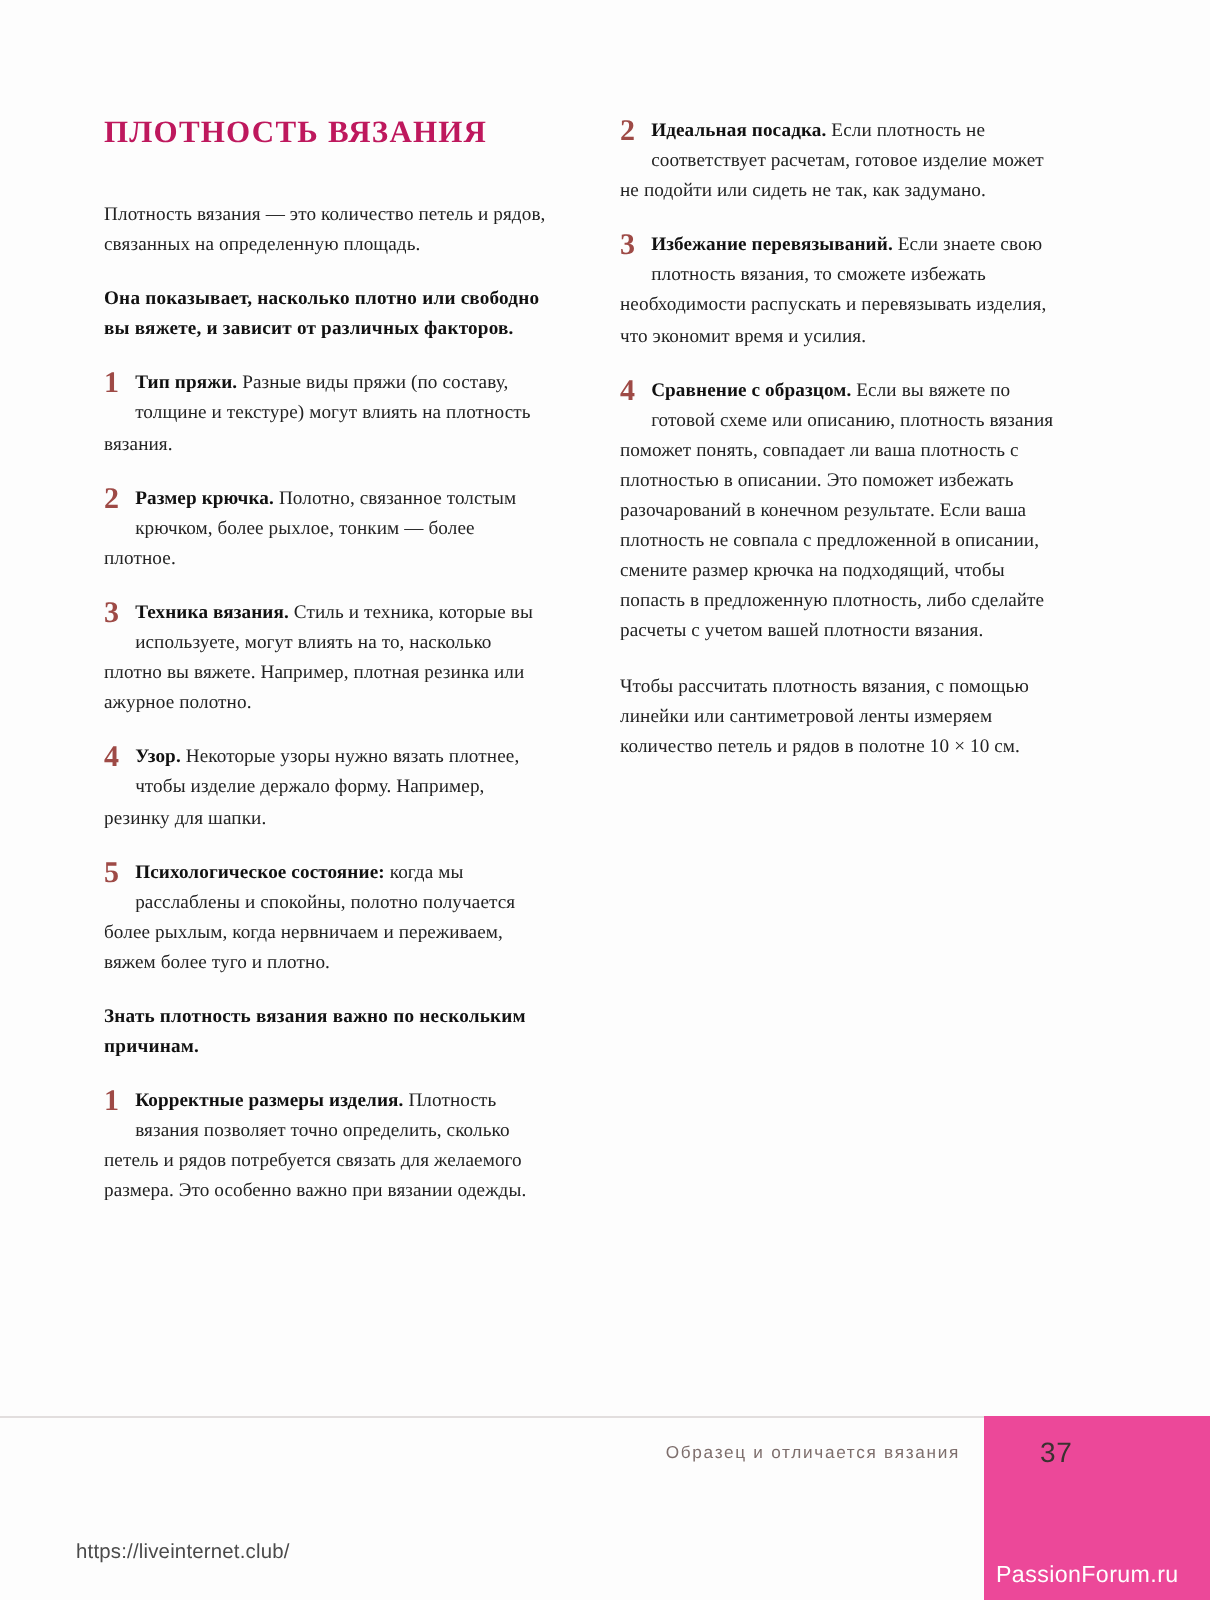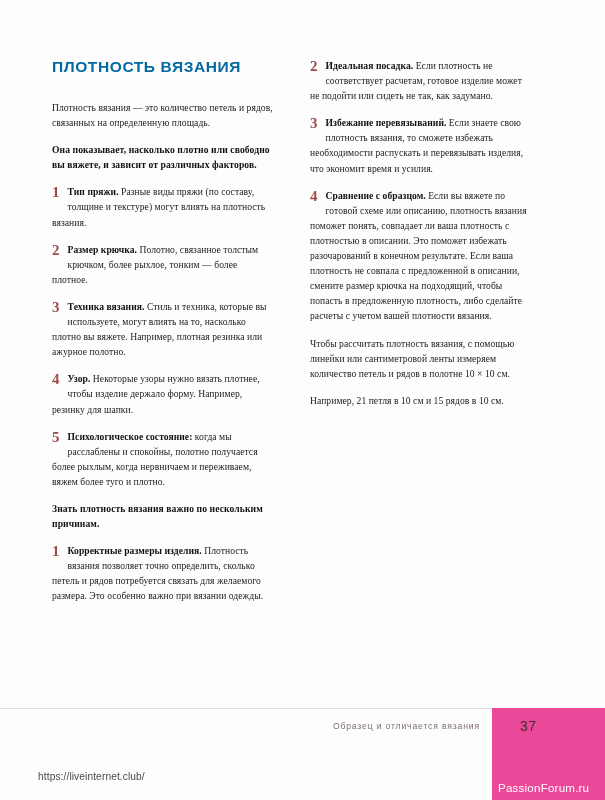--- a/index.html
+++ b/index.html
@@ -24,25 +24,25 @@
 
   .content {
     position: absolute;
     left: 52px;
     top: 58px;
     width: 500px;
     height: 650px;
   }
 
   .page-title {
-    font-family: Liberation Sans, sans-serif;
+    font-family: Liberation Serif, serif;
     font-size: 15.5px;
     font-weight: bold;
     letter-spacing: 0.6px;
-    color: #0369a1;
+    color: #be185d;
     margin: 0 0 20px 0;
     line-height: 1.1;
   }
 
   .columns {
     position: absolute;
     left: 0;
     top: 0;
     width: 500px;
   }
@@ -244,21 +244,20 @@
           <span class="body">Если знаете свою плотность вязания, то сможете избежать необходимости распускать и перевязывать изделия, что экономит время и усилия.</span>
         </div>
 
         <div class="item">
           <span class="num">4</span>
           <span class="lead">Сравнение с образцом.</span>
           <span class="body">Если вы вяжете по готовой схеме или описанию, плотность вязания поможет понять, совпадает ли ваша плотность с плотностью в описании. Это поможет избежать разочарований в конечном результате. Если ваша плотность не совпала с предложенной в описании, смените размер крючка на подходящий, чтобы попасть в предложенную плотность, либо сделайте расчеты с учетом вашей плотности вязания.</span>
         </div>
 
         <p class="para">Чтобы рассчитать плотность вязания, с помощью линейки или сантиметровой ленты измеряем количество петель и рядов в полотне 10 × 10 см.</p>
-        <p class="para">Например, 21 петля в 10 см и 15 рядов в 10 см.</p>
 
       </div>
 
     </div>
   </div>
 
   <div class="footer">
     <div class="footer-rule"></div>
 
     <div class="running-head">Образец и отличается вязания</div>

